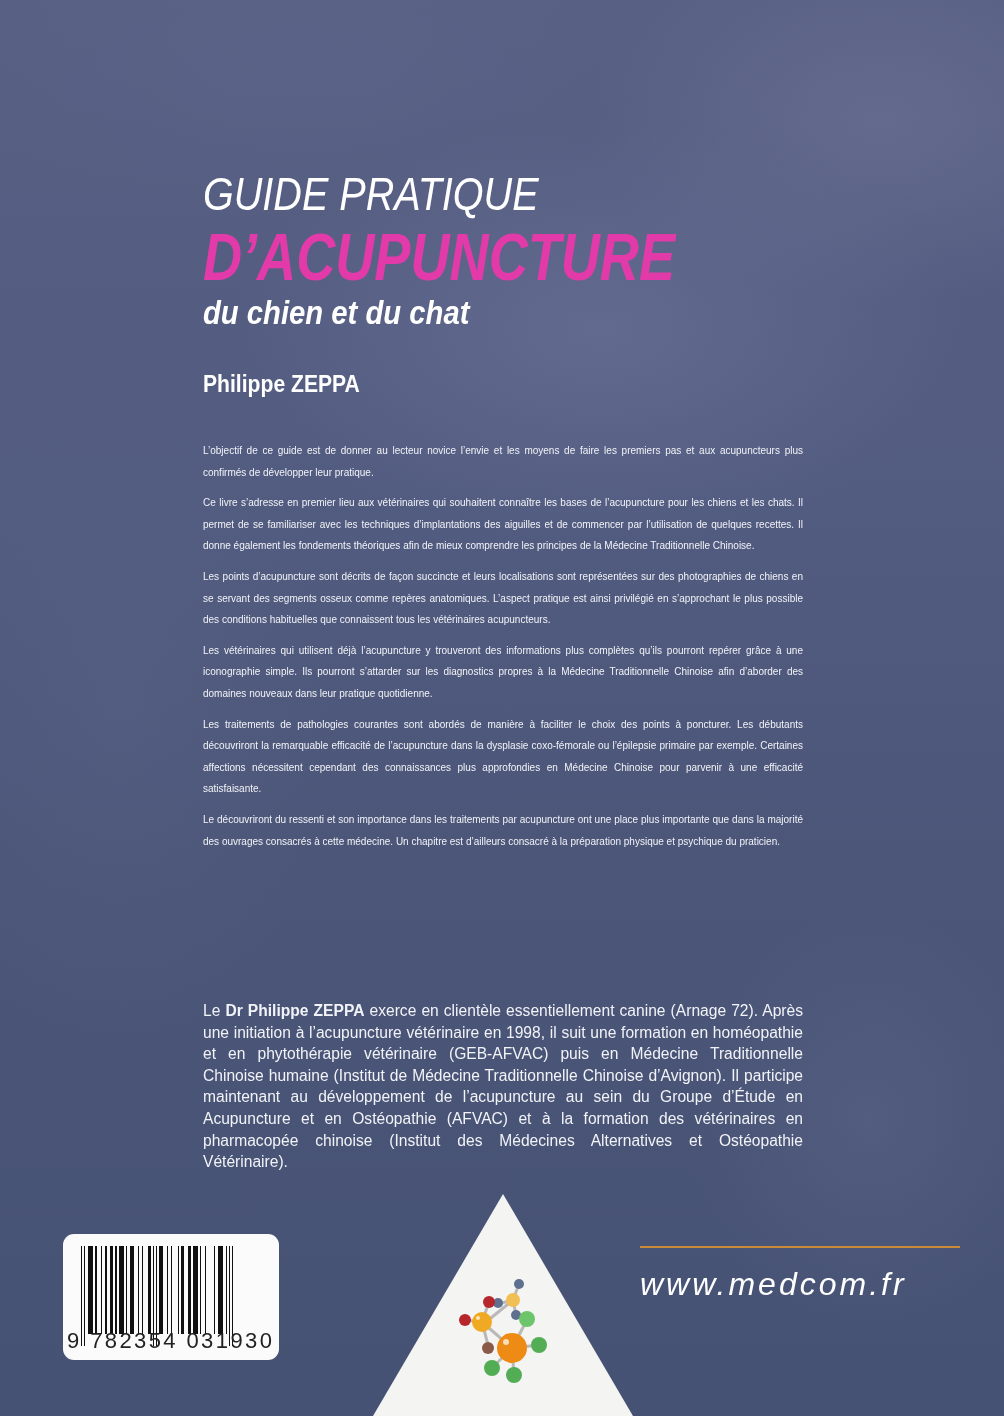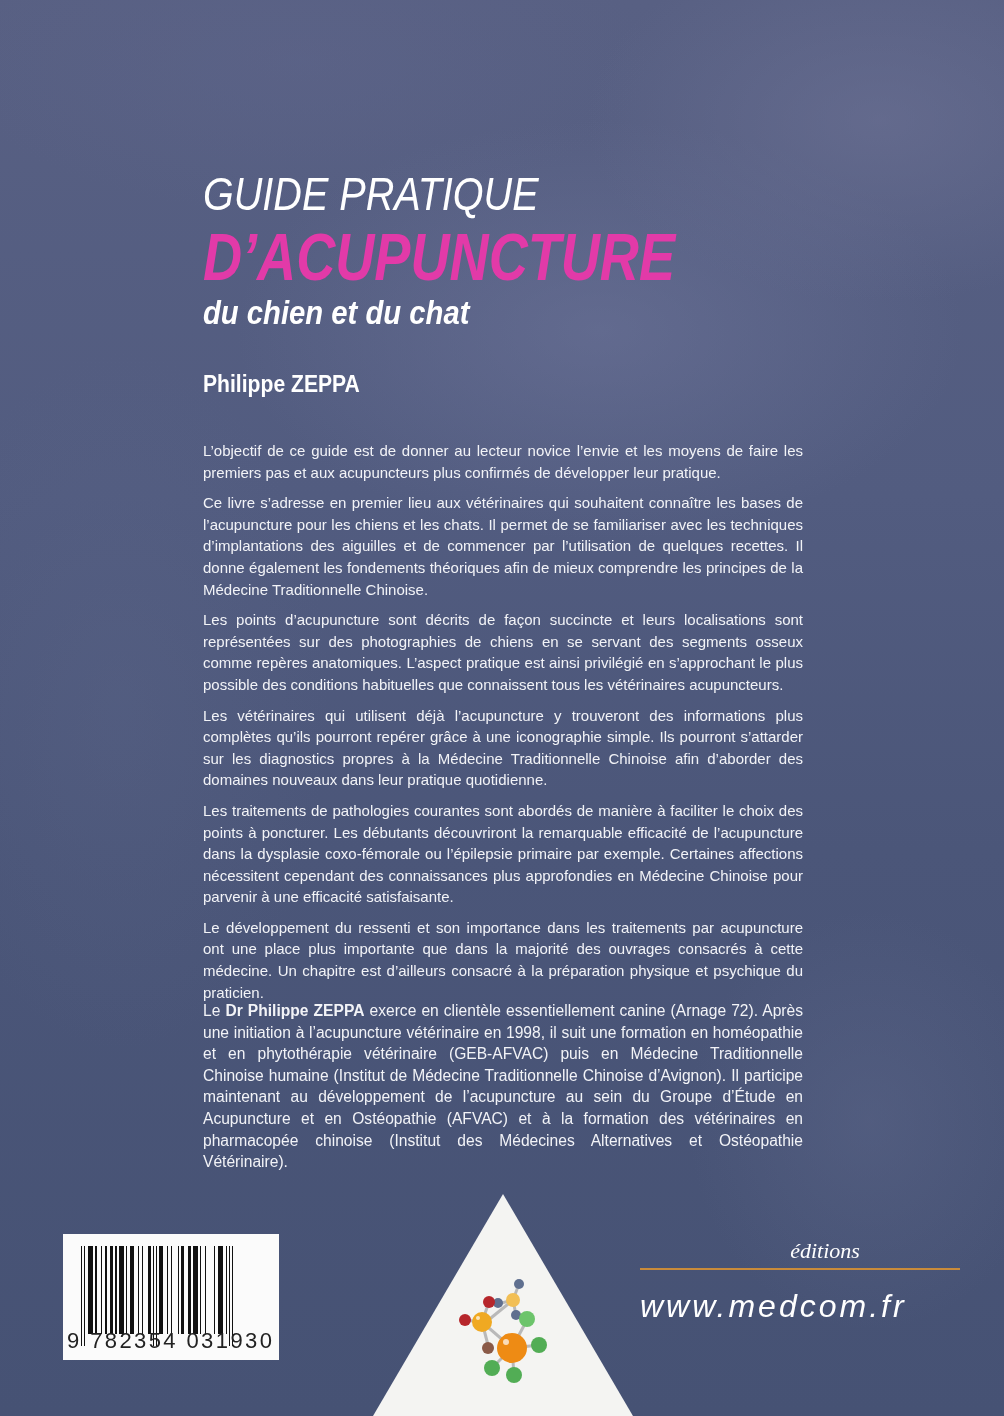--- a/index.html
+++ b/index.html
@@ -34,33 +34,34 @@
       transform: scaleX(0.86); transform-origin: left; white-space: nowrap;
       margin-top: 0px;
     }
     .author {
       position: absolute; left: 203px; top: 370px;
       color: #ffffff; font-size: 24px; font-weight: bold;
       transform: scaleX(0.88); transform-origin: left; white-space: nowrap;
     }
     .body-text {
       position: absolute; left: 203px; top: 440px; width: 600px;
-      color: #f2f3f7; font-size: 15px; line-height: 21.6px;
+      color: #f2f3f7; font-size: 10px; line-height: 21.6px;
       text-align: justify;
     }
     .body-text p { margin: 0 0 9px 0; }
     .bio {
       position: absolute; left: 203px; top: 1000px; width: 600px;
       color: #f2f3f7; font-size: 15.6px; line-height: 21.6px;
       text-align: justify;
     }
     .bio b { font-weight: bold; }
     .barcode {
       position: absolute; left: 63px; top: 1234px; width: 216px; height: 126px;
       background: #fbfbfb;
+      border-radius: 11px;
     }
     .bars { position: absolute; left: 18px; top: 12px; width: 182px; height: 90px; display: flex; align-items: flex-start; }
     .bars span { display: block; height: 88px; background: #111; }
     .bars span.g { height: 100px; }
     .barcode-num {
       position: absolute; left: 4px; top: 94px; font-size: 22px; color: #222;
       letter-spacing: 2.4px; font-family: "Liberation Sans", sans-serif;
     }
     .triangle {
       position: absolute; left: 373px; top: 1194px; width: 0; height: 0;
@@ -97,21 +98,21 @@
 </div>
 
 <div class="author">Philippe ZEPPA</div>
 
 <div class="body-text">
   <p>L’objectif de ce guide est de donner au lecteur novice l’envie et les moyens de faire les premiers pas et aux acupuncteurs plus confirmés de développer leur pratique.</p>
   <p>Ce livre s’adresse en premier lieu aux vétérinaires qui souhaitent connaître les bases de l’acupuncture pour les chiens et les chats. Il permet de se familiariser avec les techniques d’implantations des aiguilles et de commencer par l’utilisation de quelques recettes. Il donne également les fondements théoriques afin de mieux comprendre les principes de la Médecine Traditionnelle Chinoise.</p>
   <p>Les points d’acupuncture sont décrits de façon succincte et leurs localisations sont représentées sur des photographies de chiens en se servant des segments osseux comme repères anatomiques. L’aspect pratique est ainsi privilégié en s’approchant le plus possible des conditions habituelles que connaissent tous les vétérinaires acupuncteurs.</p>
   <p>Les vétérinaires qui utilisent déjà l’acupuncture y trouveront des informations plus complètes qu’ils pourront repérer grâce à une iconographie simple. Ils pourront s’attarder sur les diagnostics propres à la Médecine Traditionnelle Chinoise afin d’aborder des domaines nouveaux dans leur pratique quotidienne.</p>
   <p>Les traitements de pathologies courantes sont abordés de manière à faciliter le choix des points à poncturer. Les débutants découvriront la remarquable efficacité de l’acupuncture dans la dysplasie coxo-fémorale ou l’épilepsie primaire par exemple. Certaines affections nécessitent cependant des connaissances plus approfondies en Médecine Chinoise pour parvenir à une efficacité satisfaisante.</p>
-  <p>Le développement du ressenti et son importance dans les traitements par acupuncture ont une place plus importante que dans la majorité des ouvrages consacrés à cette médecine. Un chapitre est d’ailleurs consacré à la préparation physique et psychique du praticien.</p>
+  <p>Le découvriront du ressenti et son importance dans les traitements par acupuncture ont une place plus importante que dans la majorité des ouvrages consacrés à cette médecine. Un chapitre est d’ailleurs consacré à la préparation physique et psychique du praticien.</p>
 </div>
 
 <div class="bio"><span>Le </span><b>Dr Philippe ZEPPA</b><span> exerce en clientèle essentiellement canine (Arnage 72). Après une initiation à l’acupuncture vétérinaire en 1998, il suit une formation en homéopathie et en phytothérapie vétérinaire (GEB-AFVAC) puis en Médecine Traditionnelle Chinoise humaine (Institut de Médecine Traditionnelle Chinoise d’Avignon). Il participe maintenant au développement de l’acupuncture au sein du Groupe d’Étude en Acupuncture et en Ostéopathie (AFVAC) et à la formation des vétérinaires en pharmacopée chinoise (Institut des Médecines Alternatives et Ostéopathie Vétérinaire).</span></div>
 
 <div class="barcode">
   <div class="bars">
     <span class="g" style="width:1px;margin-right:2px"></span>
     <span class="g" style="width:1px;margin-right:3px"></span>
     <span style="width:5px;margin-right:2px"></span>
     <span style="width:2px;margin-right:4px"></span>
@@ -174,16 +175,15 @@
     <circle cx="99" cy="85" r="8" fill="#52ad55"></circle>
     <circle cx="52" cy="108" r="8" fill="#52ad55"></circle>
     <circle cx="74" cy="115" r="8" fill="#52ad55"></circle>
     <circle cx="72" cy="88" r="15" fill="#ee8b14"></circle>
     <circle cx="66" cy="82" r="3" fill="#ffffff" opacity="0.7"></circle>
     <circle cx="38" cy="58" r="2" fill="#ffffff" opacity="0.7"></circle>
   </svg>
 </div>
 
 <div class="publisher">
-  <div class="editions">éditions</div>
   <div class="pub-rule"></div>
   <div class="url">www.medcom.fr</div>
 </div>
 
 </body></html>

